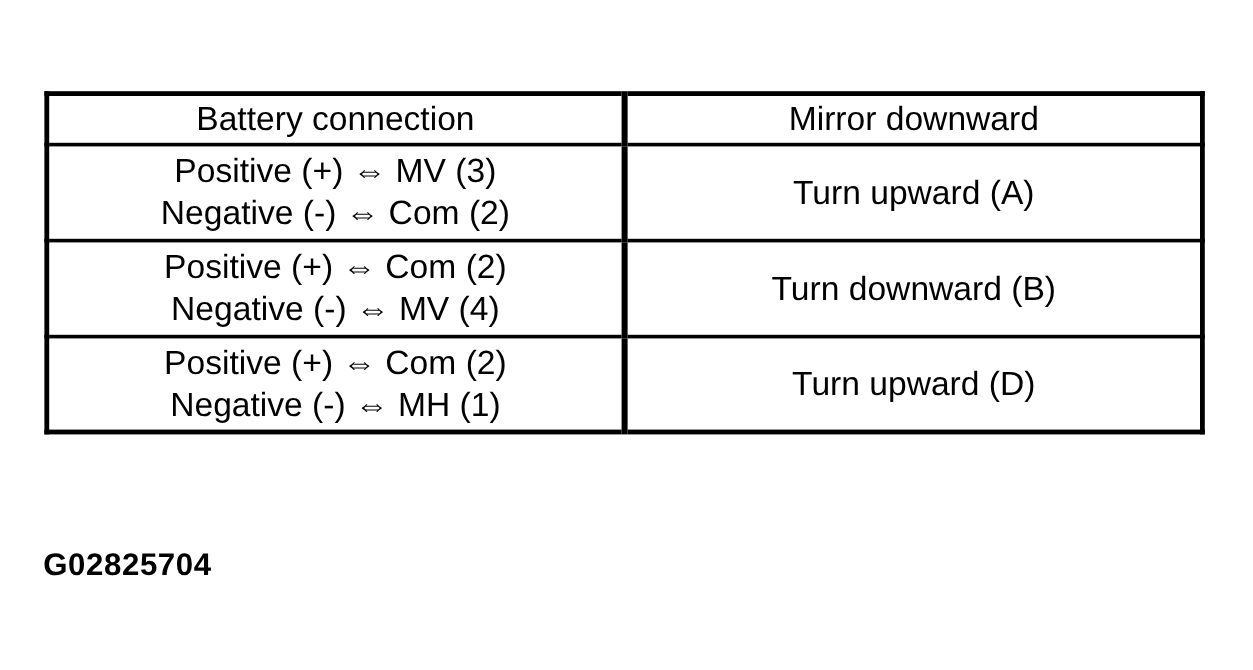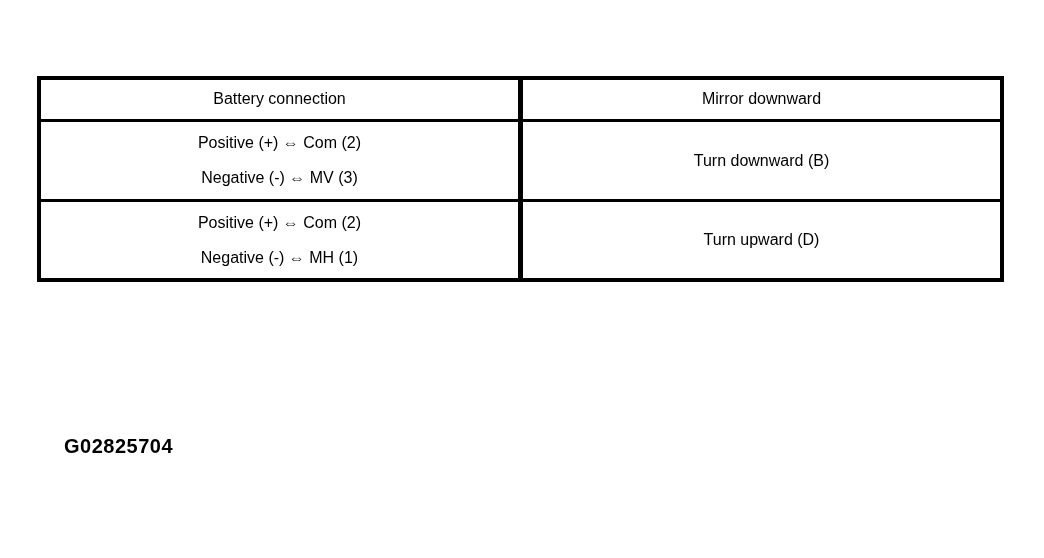--- a/index.html
+++ b/index.html
@@ -27,61 +27,69 @@
     border-collapse: collapse;
     table-layout: fixed;
     border: 4px solid #000000;
   }
   table.conn-table th,
   table.conn-table td {
     border: 3px solid #000000;
     text-align: center;
     vertical-align: middle;
     font-weight: normal;
-    font-size: 16px;
+    font-size: 28px;
     padding: 0;
     background: #ffffff;
   }
   table.conn-table th.col-left,
   table.conn-table td.col-left {
     border-right: 5px solid #000000;
   }
   tr.head-row { height: 42px; }
   tr.body-row { height: 80px; }
   .cell-line {
     line-height: 35px;
     white-space: nowrap;
   }
   .figure-id {
     position: absolute;
     left: 36px;
-    top: 435px;
-    font-size: 20px;
+    top: 455px;
+    font-size: 26px;
     font-weight: bold;
     letter-spacing: 0.5px;
-    margin-left: 28px;
   }
 </style>
 </head>
 <body>
 
 <div class="page">
 
   <table class="conn-table">
     <thead>
       <tr class="head-row">
         <th class="col-left">Battery connection</th>
         <th class="col-right">Mirror downward</th>
       </tr>
     </thead>
     <tbody>
       <tr class="body-row">
         <td class="col-left">
+          <div class="cell-line">Positive (+) ⇔ MV (3)</div>
+          <div class="cell-line">Negative (-) ⇔ Com (2)</div>
+        </td>
+        <td class="col-right">
+          <div class="cell-line">Turn upward (A)</div>
+        </td>
+      </tr>
+      <tr class="body-row">
+        <td class="col-left">
           <div class="cell-line">Positive (+) ⇔ Com (2)</div>
-          <div class="cell-line">Negative (-) ⇔ MV (3)</div>
+          <div class="cell-line">Negative (-) ⇔ MV (4)</div>
         </td>
         <td class="col-right">
           <div class="cell-line">Turn downward (B)</div>
         </td>
       </tr>
       <tr class="body-row">
         <td class="col-left">
           <div class="cell-line">Positive (+) ⇔ Com (2)</div>
           <div class="cell-line">Negative (-) ⇔ MH (1)</div>
         </td>

